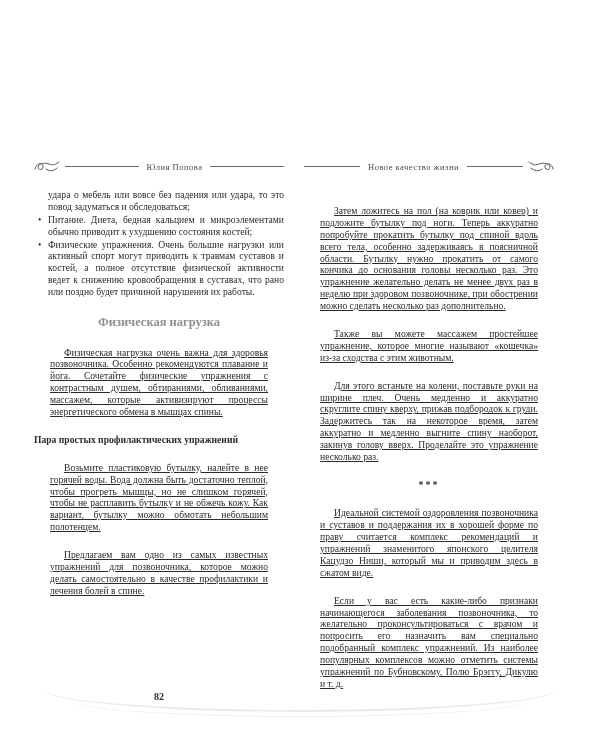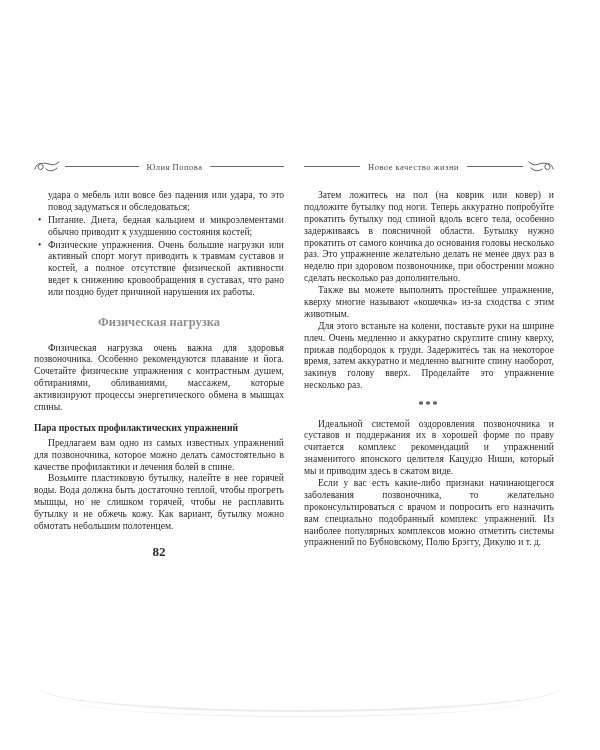--- a/index.html
+++ b/index.html
@@ -61,32 +61,32 @@
     font-size:12.5px;
     font-weight:bold;
     margin:17px 0 11px 0;
     text-indent:0;
   }
   .subheading{
     font-weight:bold;
     margin:9px 0 3px 0;
     text-indent:0;
   }
-  .para{text-indent:14px;margin:0;}
+  .para{text-indent:14px;margin:16px;text-decoration:underline;}
   .sep{
     text-align:center;
     letter-spacing:2px;
     margin:8px 0 6px 0;
     text-indent:0;
     font-weight:bold;
     font-size:10px;
   }
   .pg-footer{
     text-align:center;
-    font-size:13px;
+    font-size:10px;
     font-weight:bold;
     margin-top:12px;
     padding-bottom:4px;
   }
   
   .bottom-shadow{
     position:absolute;
     left:40px;right:40px;
     top:688px;height:22px;
     border-bottom:2px solid #e6e6e4;
@@ -128,40 +128,40 @@
           <span>Физические упражнения. Очень большие нагрузки или активный спорт могут приводить к травмам суставов и костей, а полное отсутствие физической активности ведет к снижению кровообращения в суставах, что рано или поздно будет причиной нарушения их работы.</span>
         </div>
       </div>
 
       <div class="section-title">Физическая нагрузка</div>
 
       <p class="para">Физическая нагрузка очень важна для здоровья позвоночника. Особенно рекомендуются плавание и йога. Сочетайте физические упражнения с контрастным душем, обтираниями, обливаниями, массажем, которые активизируют процессы энергетического обмена в мышцах спины.</p>
 
       <div class="subheading">Пара простых профилактических упражнений</div>
 
+      <p class="para">Возьмите пластиковую бутылку, налейте в нее горячей воды. Вода должна быть достаточно теплой, чтобы прогреть мышцы, но не слишком горячей, чтобы не расплавить бутылку и не обжечь кожу. Как вариант, бутылку можно обмотать небольшим полотенцем.</p>
       <p class="para">Предлагаем вам одно из самых известных упражнений для позвоночника, которое можно делать самостоятельно в качестве профилактики и лечения болей в спине.</p>
-      <p class="para">Возьмите пластиковую бутылку, налейте в нее горячей воды. Вода должна быть достаточно теплой, чтобы прогреть мышцы, но не слишком горячей, чтобы не расплавить бутылку и не обжечь кожу. Как вариант, бутылку можно обмотать небольшим полотенцем.</p>
     </div>
 
     <div class="pg-footer">82</div>
   </div>
 
   <div class="page">
     <div class="pg-header">
       <span class="rule"></span>
       <span class="head-label">Новое качество жизни</span>
       <span class="rule"></span>
       <svg class="flourish mirror" viewBox="0 0 26 13">
         <path d="M1,9 C2,3 8,2 9,6 C10,10 4,11 4,7 C4,4 10,2 15,4 C20,6 22,4 25,2 M12,9 C15,12 20,11 23,8" fill="none" stroke="#5a5a5a" stroke-width="1" stroke-linecap="round"></path>
       </svg>
     </div>
 
     <div class="page-body">
       <p class="para">Затем ложитесь на пол (на коврик или ковер) и подложите бутылку под ноги. Теперь аккуратно попробуйте прокатить бутылку под спиной вдоль всего тела, особенно задерживаясь в поясничной области. Бутылку нужно прокатить от самого кончика до основания головы несколько раз. Это упражнение желательно делать не менее двух раз в неделю при здоровом позвоночнике, при обострении можно сделать несколько раз дополнительно.</p>
-      <p class="para">Также вы можете выполнять простейшее упражнение, кверху многие называют «кошечка» из-за сходства с этим животным.</p>
+      <p class="para">Также вы можете массажем простейшее упражнение, которое многие называют «кошечка» из-за сходства с этим животным.</p>
       <p class="para">Для этого встаньте на колени, поставьте руки на ширине плеч. Очень медленно и аккуратно скруглите спину кверху, прижав подбородок к груди. Задержитесь так на некоторое время, затем аккуратно и медленно выгните спину наоборот, закинув голову вверх. Проделайте это упражнение несколько раз.</p>
 
       <div class="sep">***</div>
 
       <p class="para">Идеальной системой оздоровления позвоночника и суставов и поддержания их в хорошей форме по праву считается комплекс рекомендаций и упражнений знаменитого японского целителя Кацудзо Ниши, который мы и приводим здесь в сжатом виде.</p>
       <p class="para">Если у вас есть какие-либо признаки начинающегося заболевания позвоночника, то желательно проконсультироваться с врачом и попросить его назначить вам специально подобранный комплекс упражнений. Из наиболее популярных комплексов можно отметить системы упражнений по Бубновскому, Полю Брэггу, Дикулю и т. д.</p>
     </div>
 
   </div>
 

